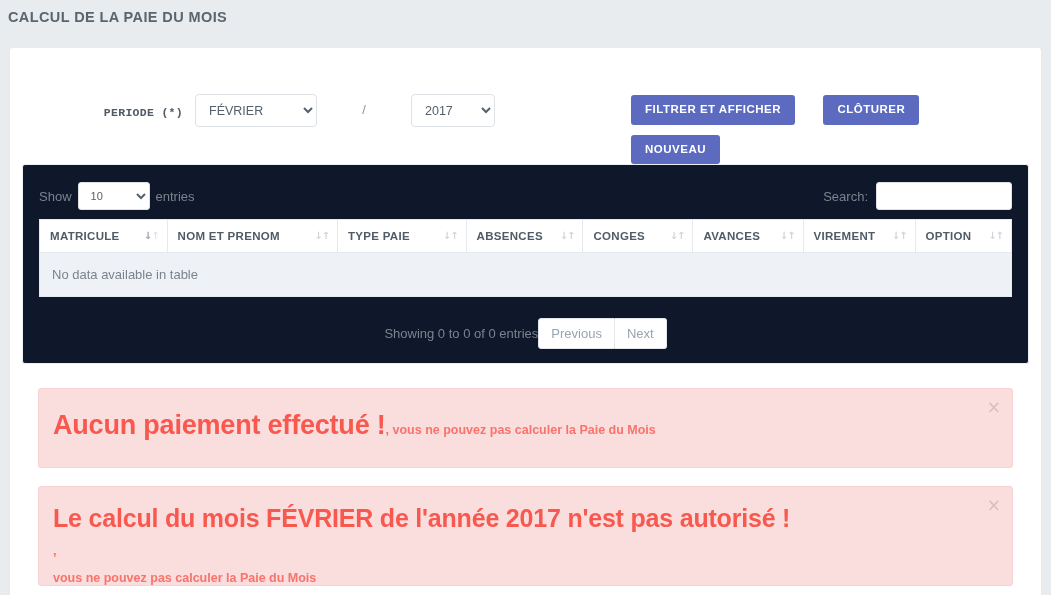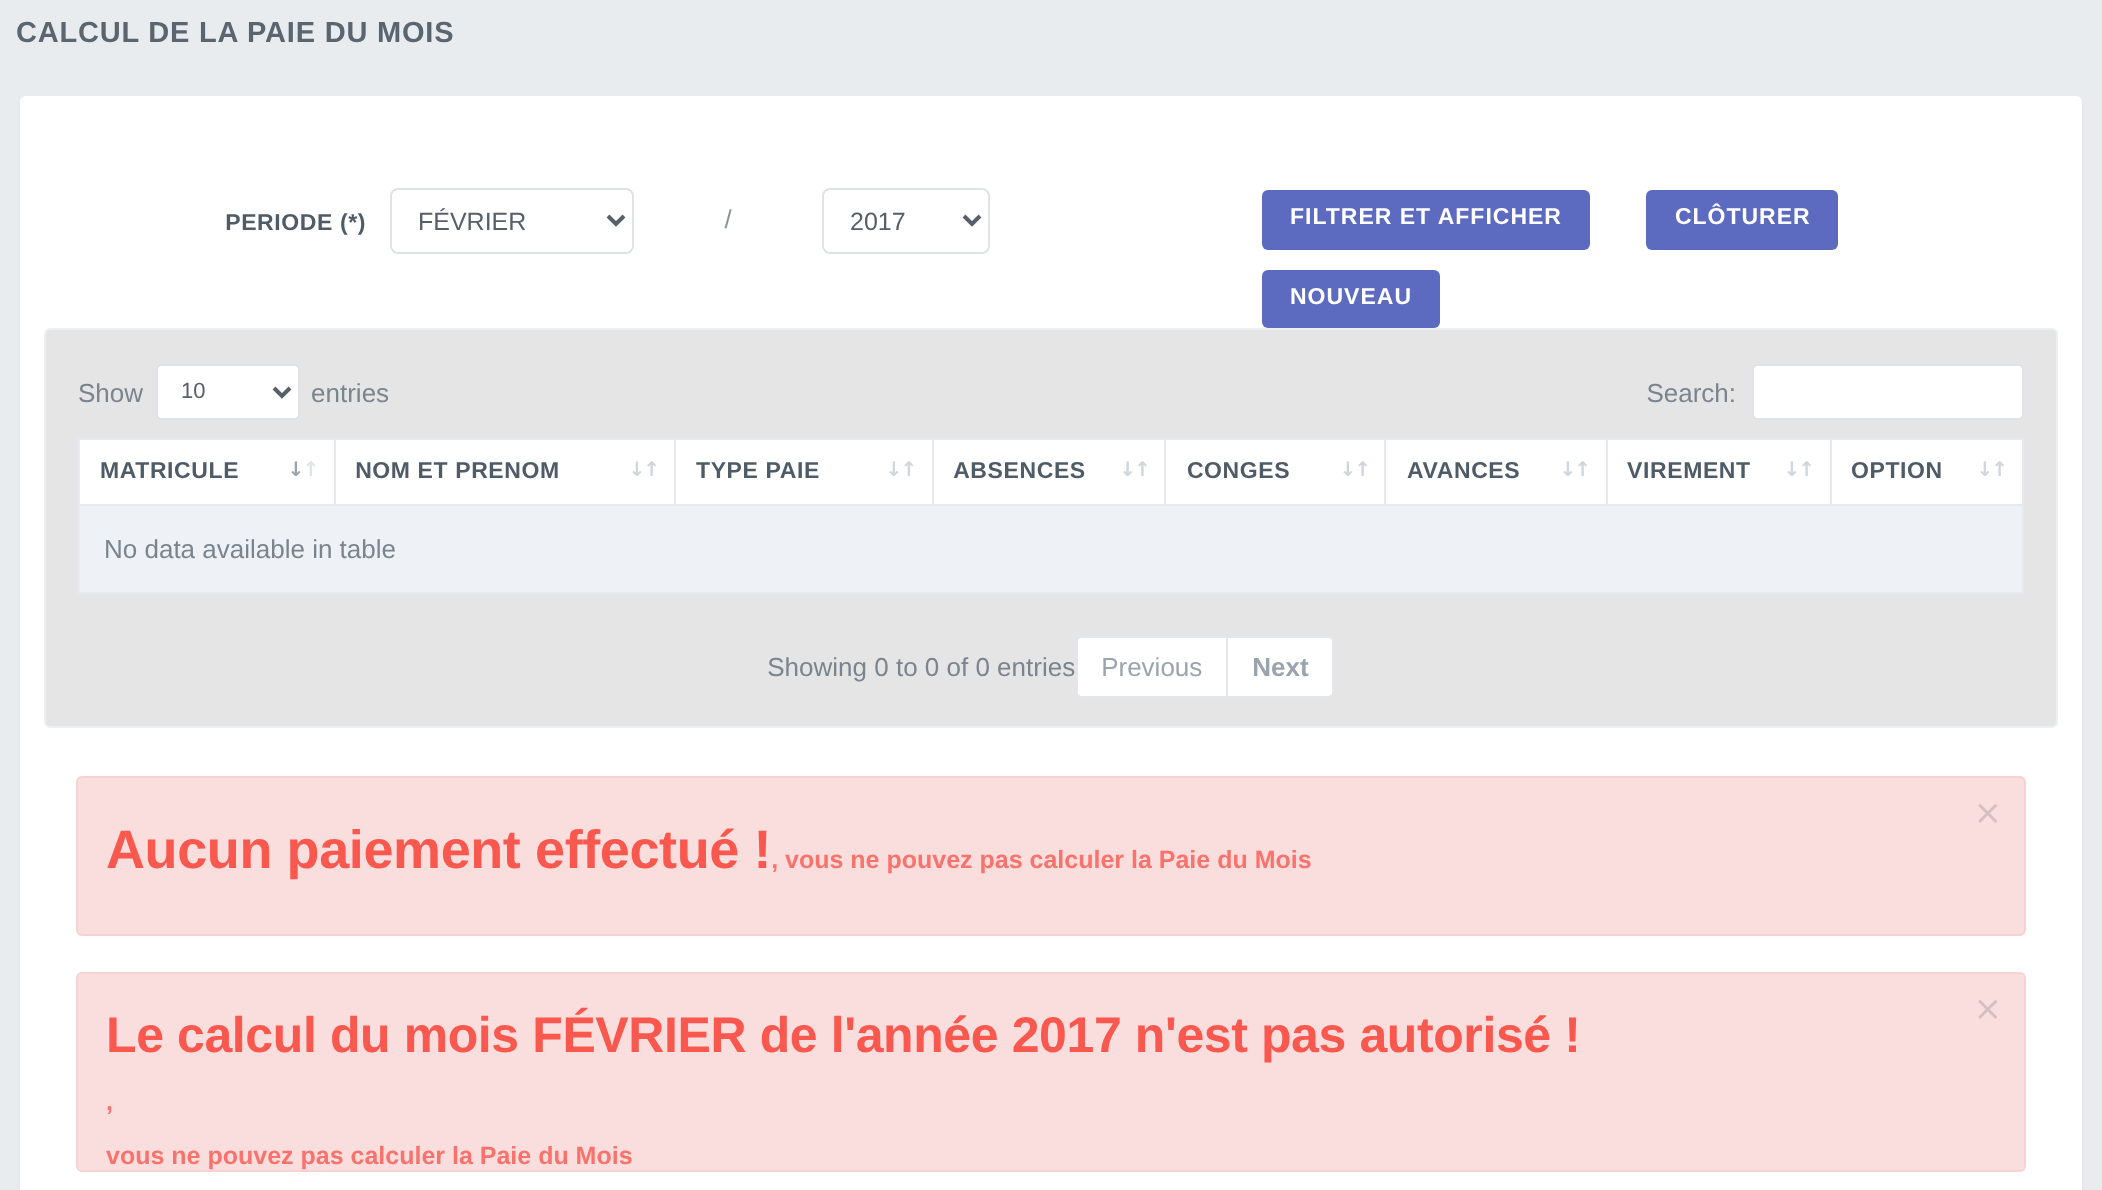--- a/index.html
+++ b/index.html
@@ -49,20 +49,21 @@
   .periode-label {
     width: 185px;
     text-align: right;
     padding-right: 12px;
     font-size: 11.5px;
     font-weight: bold;
     letter-spacing: 0.3px;
     color: #4f5b66;
     padding-top: 12px;
     text-transform: uppercase;
+    font-family: Liberation Mono, monospace;
   }
   select.form-select {
     height: 33px;
     border: 1px solid #dfe3e8;
     border-radius: 4px;
     background: #ffffff;
     color: #55606b;
     font-size: 12.5px;
     font-family: "Liberation Sans", sans-serif;
     padding: 0 6px 0 9px;
@@ -97,21 +98,21 @@
     line-height: 1;
   }
   .btn-clot { margin-left: 24px; }
   .btn-row2 { margin-top: 10px; }
 
   
   .table-panel {
     margin: 0 12px 0 12px;
     border: 1px solid #edf0f2;
     border-radius: 3px;
-    background: #e5e5e5;
+    background: #0f172a;
     padding: 16px 16px 14px 16px;
   }
   .table-top {
     display: flex;
     align-items: center;
     justify-content: space-between;
     height: 30px;
     margin-bottom: 8px;
   }
   .dt-length, .dt-filter {
@@ -210,21 +211,21 @@
   .pager .pg {
     border: 1px solid #e3e7eb;
     background: #ffffff;
     color: #9aa4ae;
     font-size: 13px;
     padding: 7px 12px;
     cursor: pointer;
     font-family: "Liberation Sans", sans-serif;
   }
   .pager .pg.prev { border-top-left-radius: 3px; border-bottom-left-radius: 3px; }
-  .pager .pg.next { border-left: none; border-top-right-radius: 3px; border-bottom-right-radius: 3px; font-weight: bold; }
+  .pager .pg.next { border-left: none; border-top-right-radius: 3px; border-bottom-right-radius: 3px; }
 
   
   .alerts { padding: 24px 28px 0 28px; }
   .alert {
     position: relative;
     background: #fadddd;
     border: 1px solid #f7d2d2;
     border-radius: 3px;
     padding: 22px 40px 22px 14px;
     margin-bottom: 18px;

